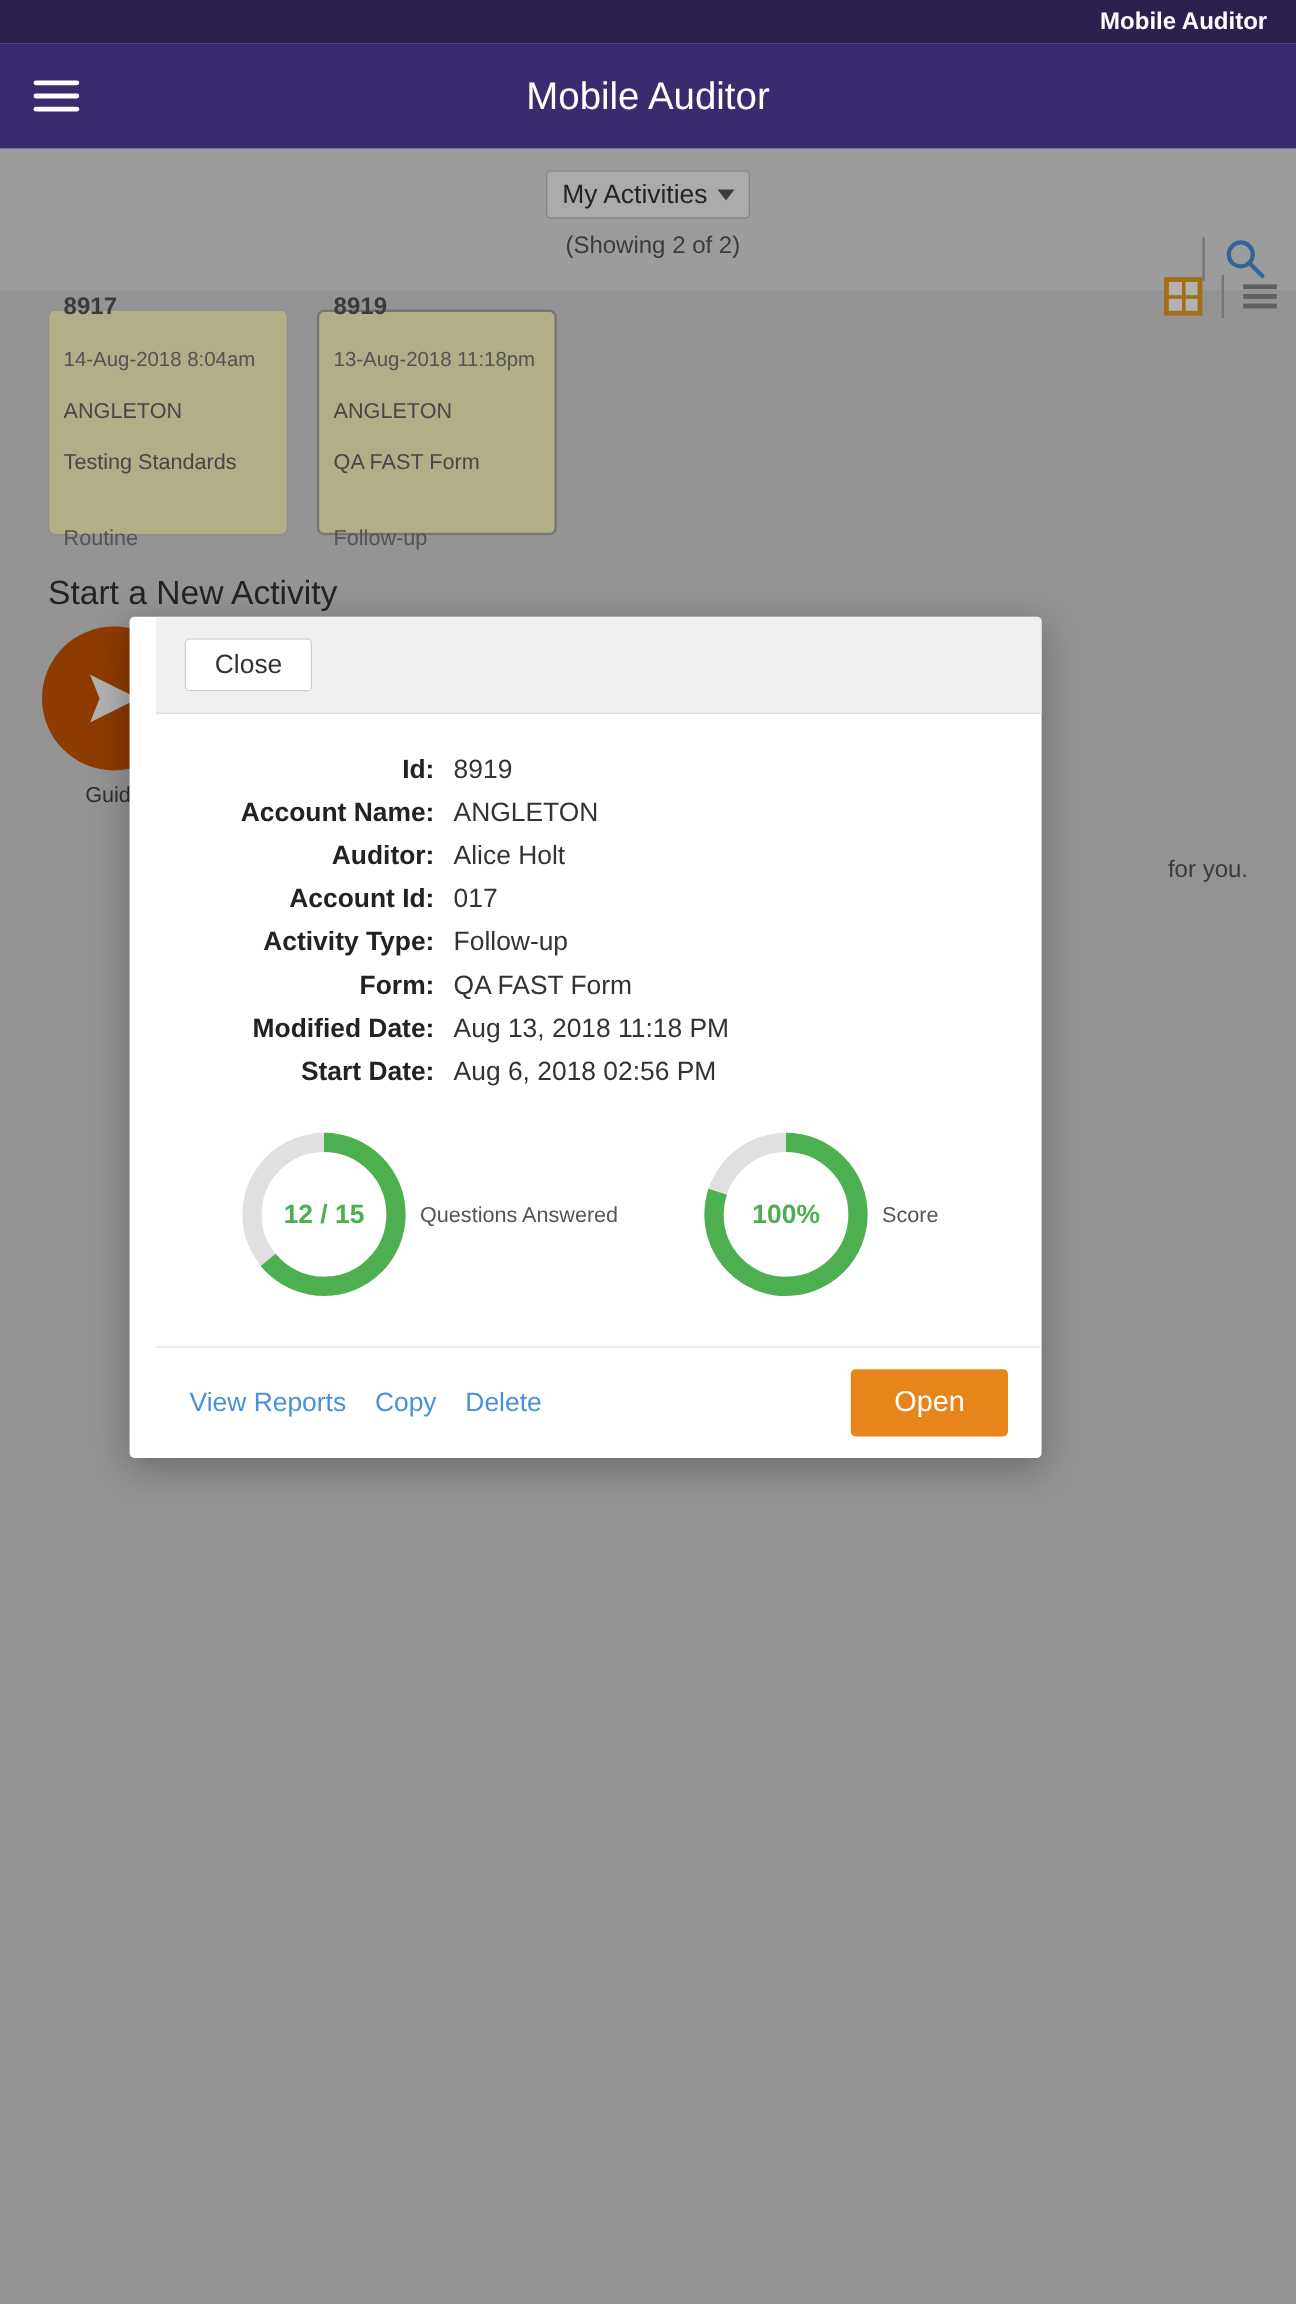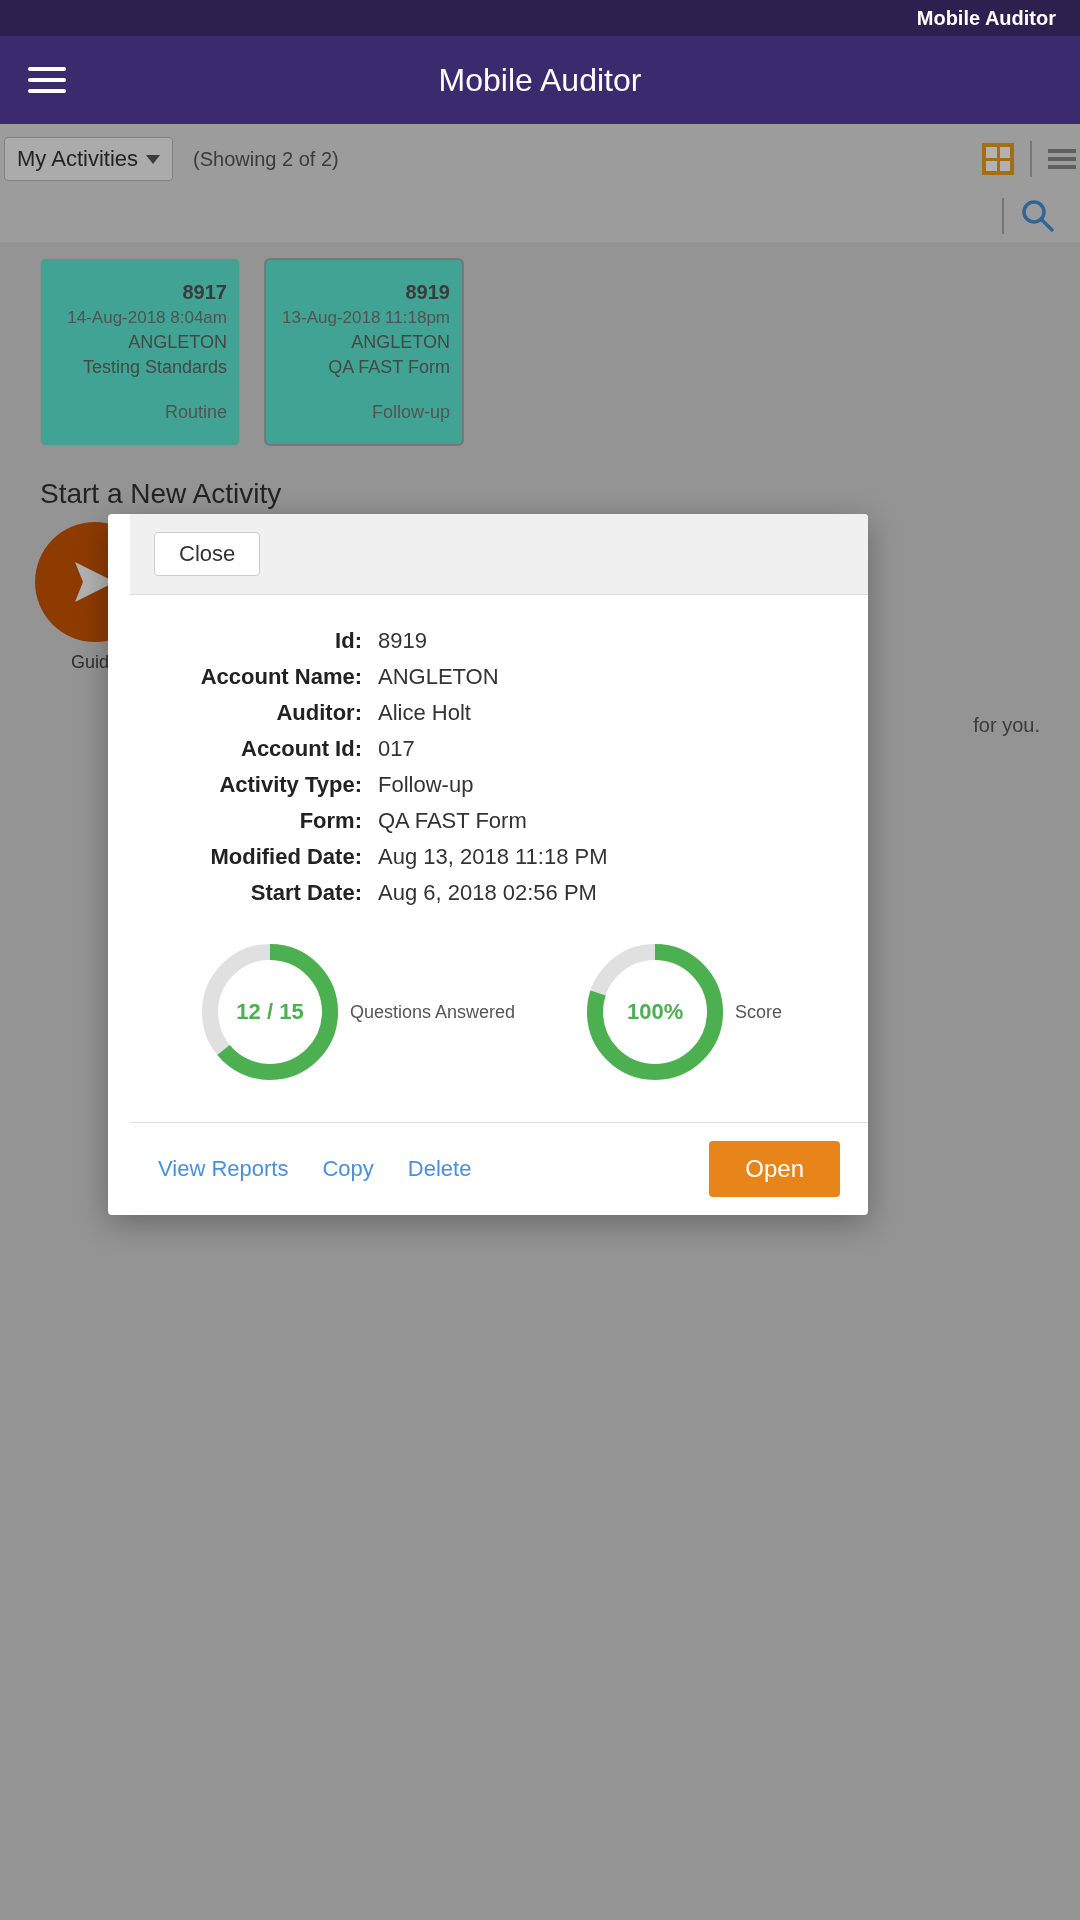--- a/index.html
+++ b/index.html
@@ -63,24 +63,25 @@
     .main-content {
       width: 100%;
       background: #d4d4d4;
       position: relative;
     }
 
     
     .filter-bar {
       display: flex;
       align-items: center;
-      padding: 18px 4px;
+      padding: 18px 16px;
       background: #e0e0e0;
       gap: 12px;
       height: 70px;
+      flex-direction: column;
     }
     .filter-select-wrapper {
       display: flex;
       align-items: center;
       background: #f5f5f5;
       border: 1px solid #bbb;
       border-radius: 4px;
       padding: 6px 12px;
       height: 44px;
     }
@@ -150,30 +151,30 @@
     .cards-container {
       display: flex;
       flex-wrap: wrap;
       padding: 16px 40px;
       gap: 24px;
       background: #d4d4d4;
     }
     .activity-card {
       width: 200px;
       height: 188px;
-      background: #5eead4;
+      background: #fef9c3;
       border: 1px solid #ccc;
       border-radius: 6px;
       display: flex;
       flex-direction: column;
-      align-items: flex-end;
+      align-items: flex-start;
       justify-content: center;
       text-align: center;
       padding: 12px;
-      gap: 4px;
+      gap: 22px;
     }
     .card-id {
       font-size: 20px;
       color: #555;
       font-weight: bold;
     }
     .card-date {
       font-size: 17px;
       color: #777;
     }
@@ -335,21 +336,21 @@
     
     .modal-footer {
       border-top: 1px solid #ddd;
       padding: 18px 28px;
       display: flex;
       align-items: center;
       justify-content: space-between;
     }
     .footer-links {
       display: flex;
-      gap: 34px;
+      gap: 24px;
       align-items: flex-end;
     }
     .footer-link {
       font-size: 22px;
       color: #4a90d9;
       cursor: pointer;
       text-decoration: none;
       background: none;
       border: none;
     }

